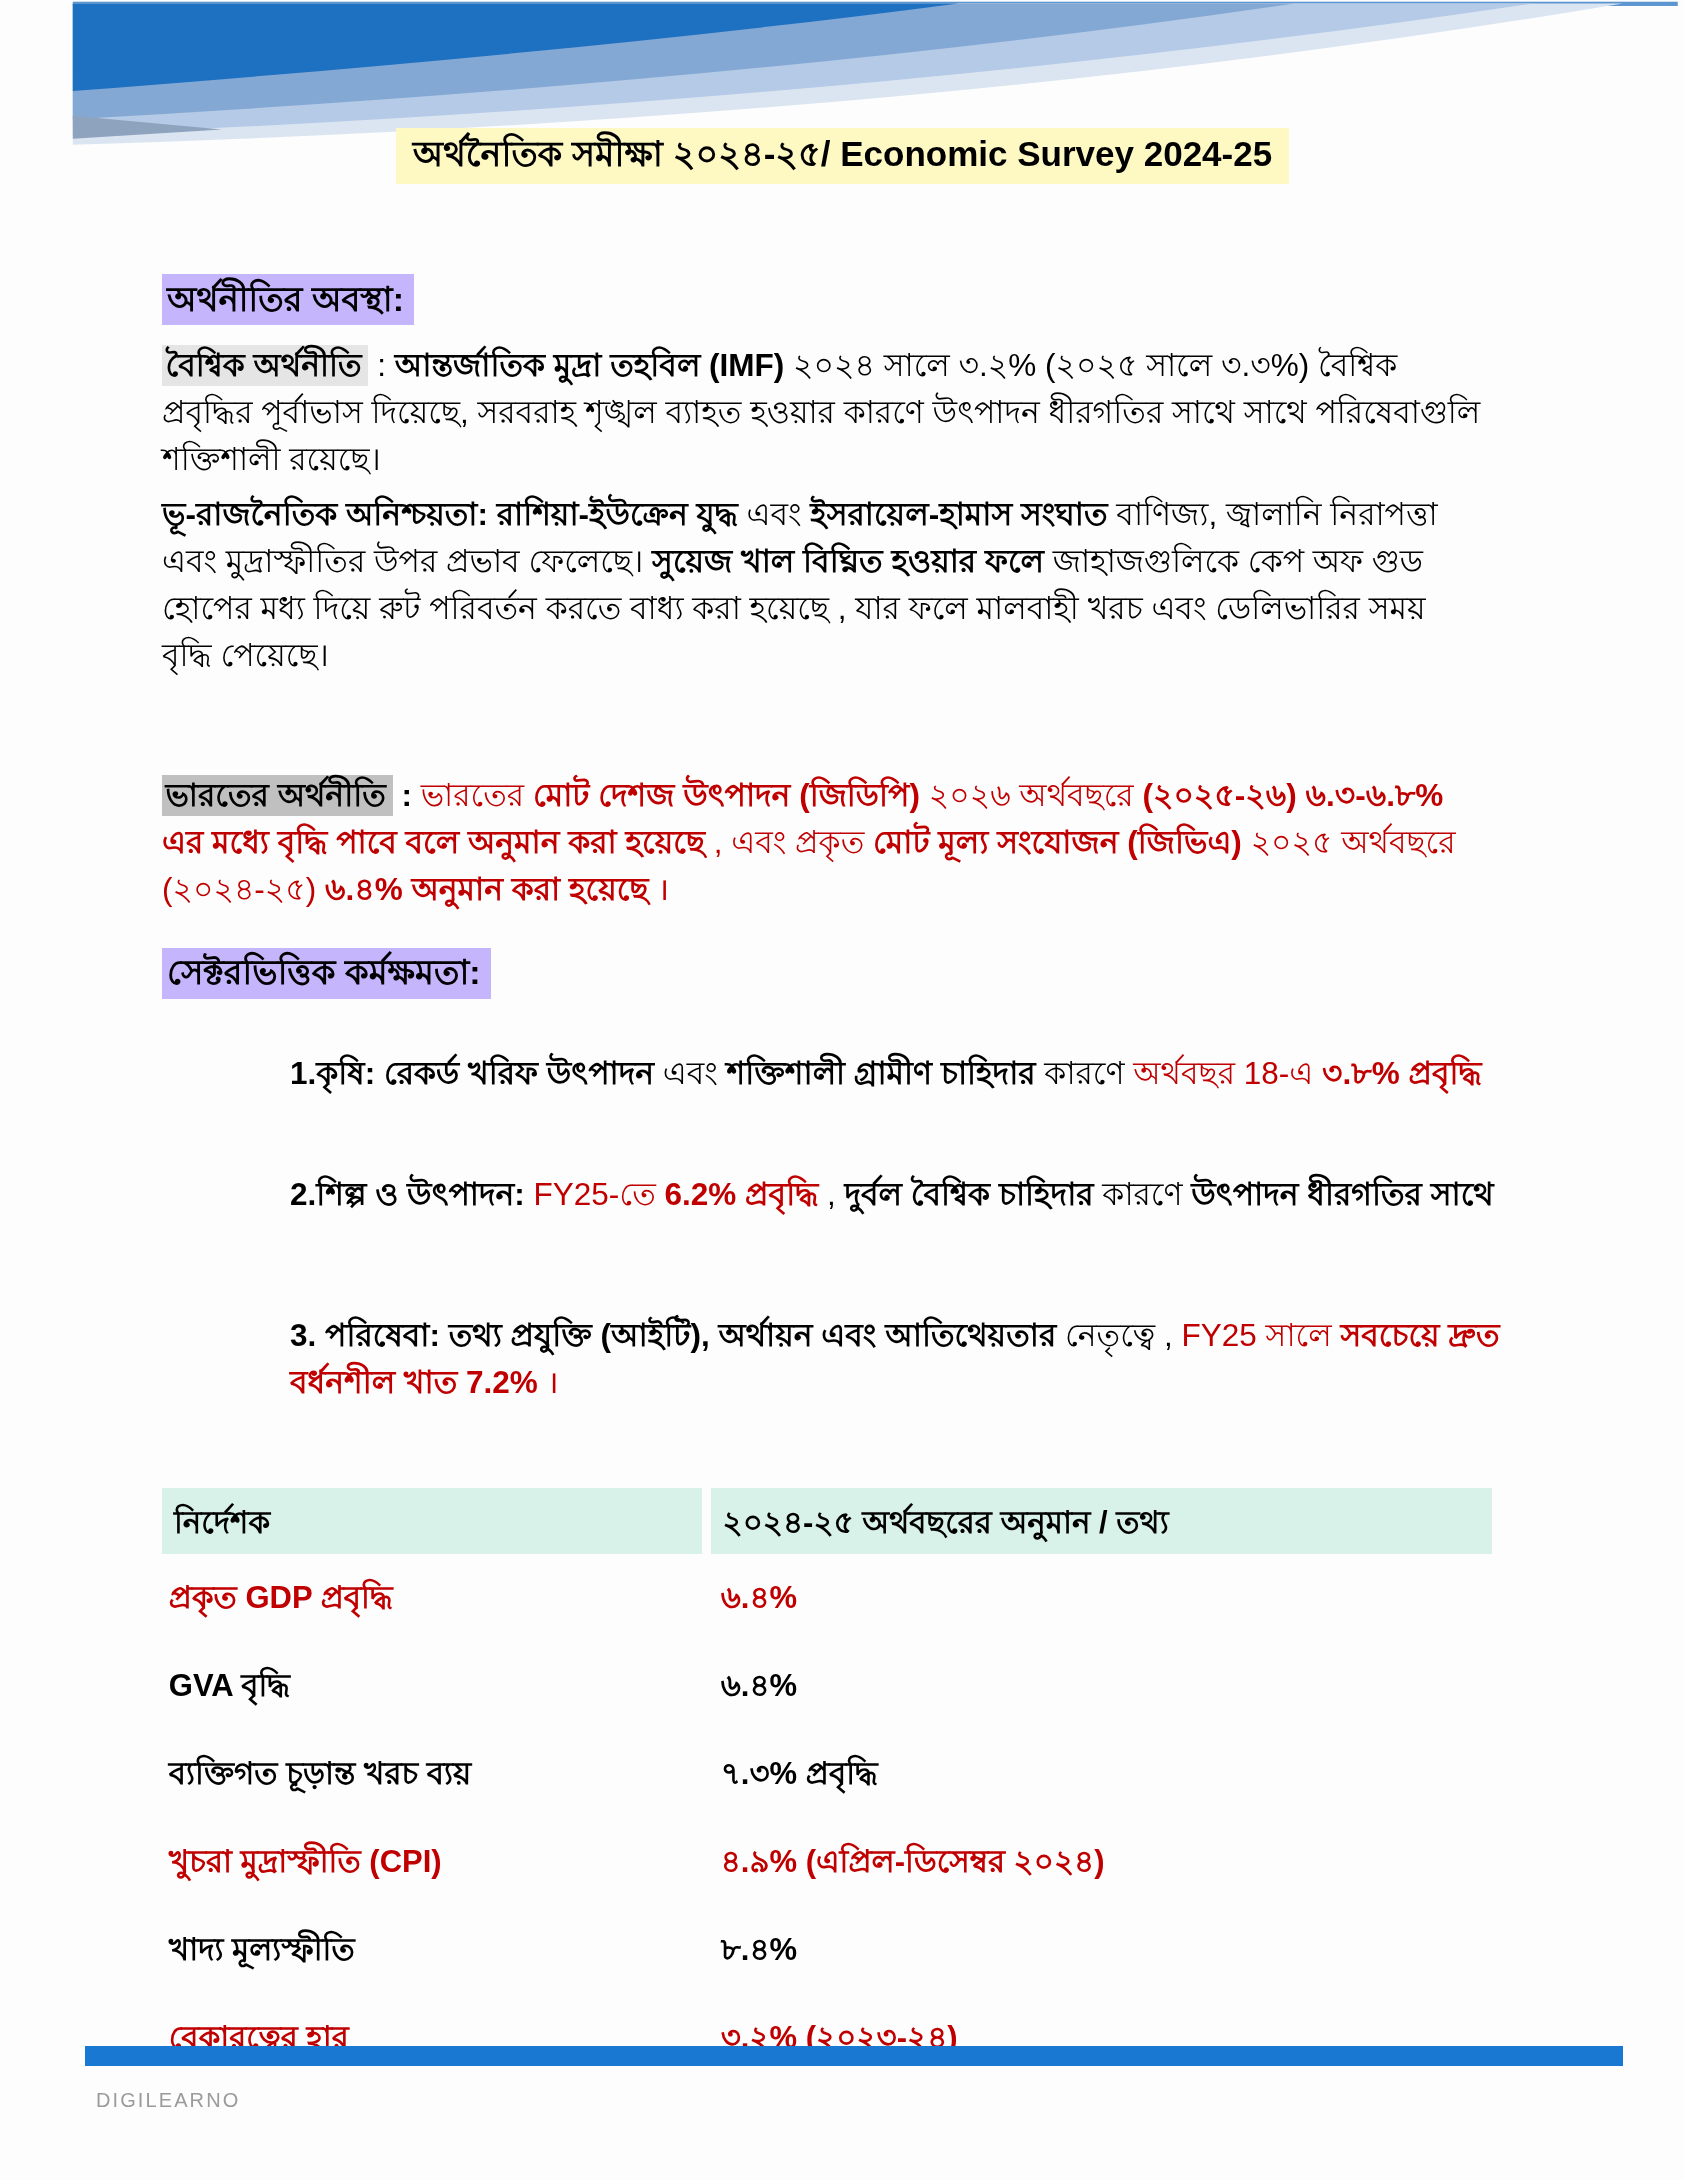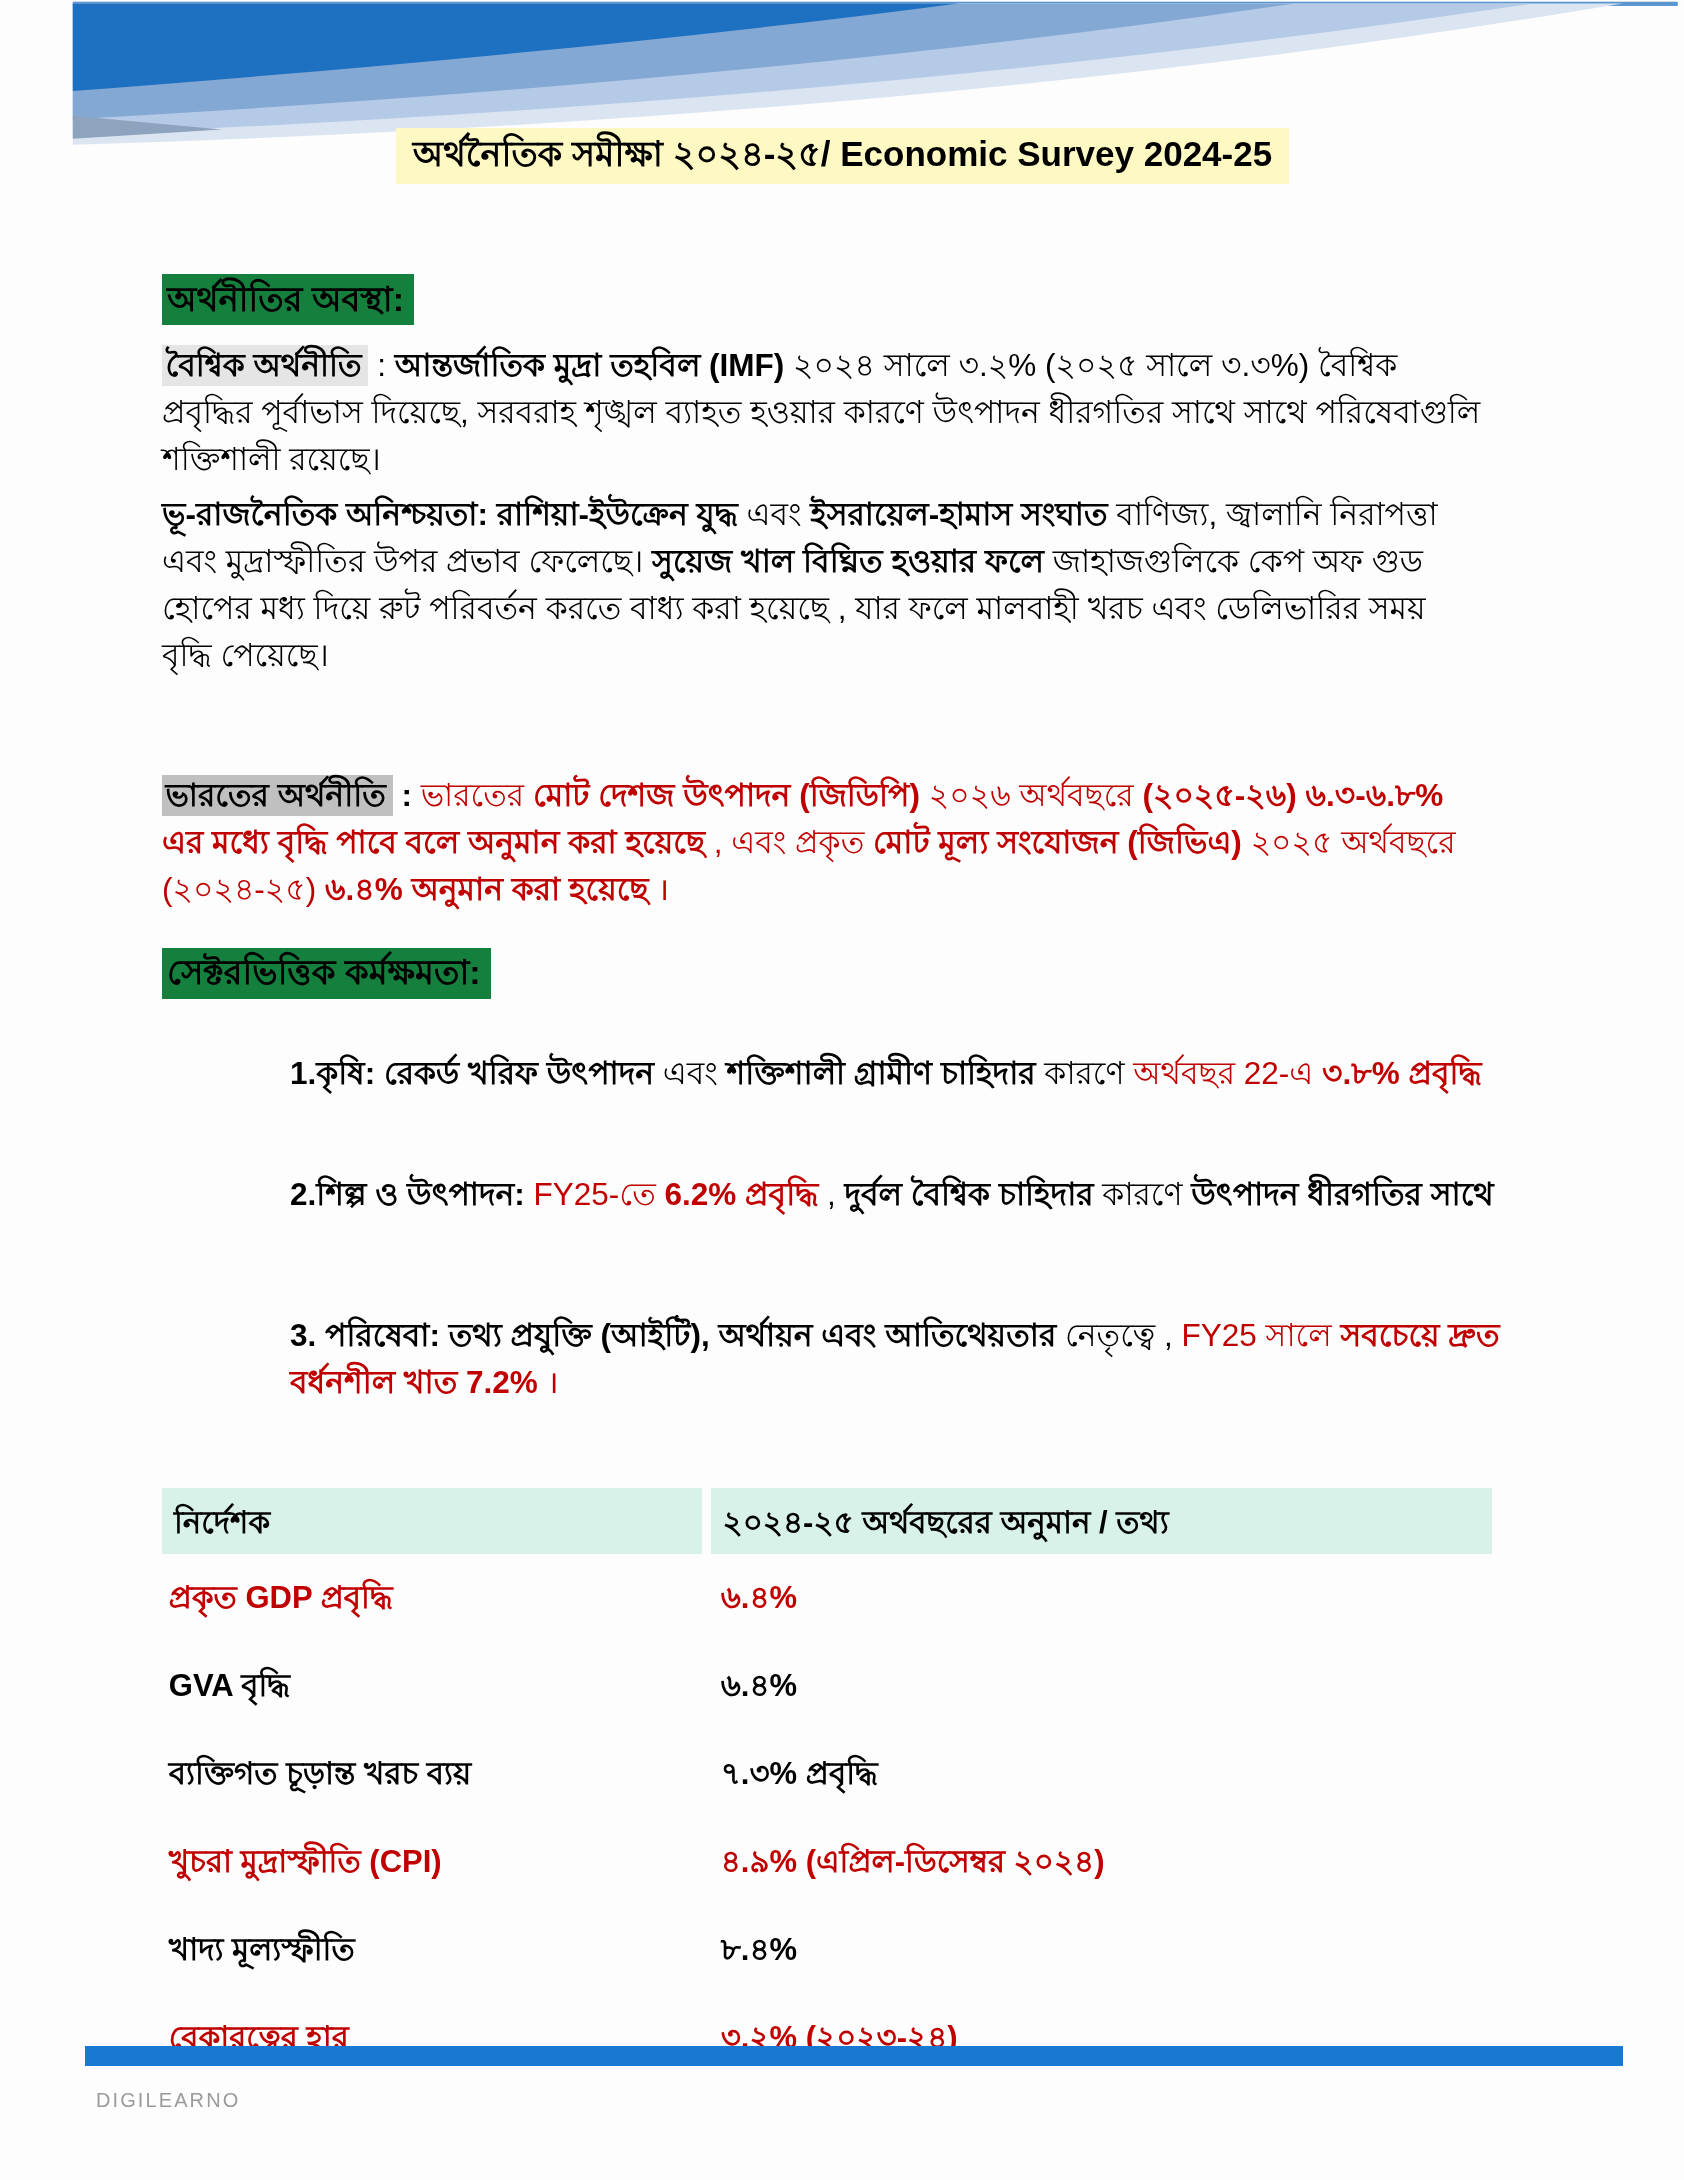--- a/index.html
+++ b/index.html
@@ -11,21 +11,21 @@
   .banner{position:absolute;top:0;left:0;width:1685px;height:149px;}
   
   .title-wrap{position:absolute;top:128px;left:0;width:100%;text-align:center;}
   .title-box{
     display:inline-block;background:#fef9c3;padding:5.1px 17px 8.5px 17px;
     font-size:35px;font-weight:bold;line-height:1.2;
   }
   
   .content{position:absolute;top:274px;left:162px;width:1320px;font-size:31.5px;line-height:47px;}
   .sec-head{
-    display:inline-block;background:#15803d;font-weight:bold;font-size:34px;
+    display:inline-block;background:#c4b5fd;font-weight:bold;font-size:34px;
     line-height:1.3;padding:2.6px 10.2px 4.3px 5.1px;
   }
   .para{margin:0;}
   .p-global{margin-top:17px;}
   .p-geo{margin-top:7.7px;}
   .p-india{margin-top:93px;}
   .h2-wrap{margin-top:35px;}
   .item{margin-left:128px;width:1218px;}
   .item-1{margin-top:51px;}
   .item-2{margin-top:74px;}
@@ -79,21 +79,21 @@
   <p class="para p-global"><span class="seg-hlb">বৈশ্বিক অর্থনীতি</span><span> : </span><span class="seg-b">আন্তর্জাতিক মুদ্রা তহবিল (IMF)</span><span> ২০২৪ সালে ৩.২% (২০২৫ সালে ৩.৩%) বৈশ্বিক প্রবৃদ্ধির পূর্বাভাস দিয়েছে, সরবরাহ শৃঙ্খল ব্যাহত হওয়ার কারণে উৎপাদন ধীরগতির সাথে সাথে পরিষেবাগুলি শক্তিশালী রয়েছে।</span></p>
 
   <p class="para p-geo"><span class="seg-b">ভূ-রাজনৈতিক অনিশ্চয়তা: রাশিয়া-ইউক্রেন যুদ্ধ</span><span> এবং </span><span class="seg-b">ইসরায়েল-হামাস সংঘাত</span><span> বাণিজ্য, জ্বালানি নিরাপত্তা এবং মুদ্রাস্ফীতির উপর প্রভাব ফেলেছে। </span><span class="seg-b">সুয়েজ খাল বিঘ্নিত হওয়ার ফলে</span><span> জাহাজগুলিকে কেপ অফ গুড হোপের মধ্য দিয়ে রুট পরিবর্তন করতে বাধ্য করা হয়েছে , যার ফলে মালবাহী খরচ এবং ডেলিভারির সময় বৃদ্ধি পেয়েছে।</span></p>
 
   <p class="para p-india"><span class="seg-hlg">ভারতের অর্থনীতি</span><span class="seg-b"> : </span><span class="seg-r">ভারতের </span><span class="seg-rb">মোট দেশজ উৎপাদন (জিডিপি)</span><span class="seg-r"> ২০২৬ অর্থবছরে </span><span class="seg-rb">(২০২৫-২৬) ৬.৩-৬.৮% এর মধ্যে বৃদ্ধি পাবে বলে অনুমান করা হয়েছে</span><span class="seg-r"> , এবং প্রকৃত </span><span class="seg-rb">মোট মূল্য সংযোজন (জিভিএ)</span><span class="seg-r"> ২০২৫ অর্থবছরে (২০২৪-২৫) </span><span class="seg-rb">৬.৪% অনুমান করা হয়েছে</span><span class="seg-r"> ।</span></p>
 
   <div class="h2-wrap">
     <span class="sec-head">সেক্টরভিত্তিক কর্মক্ষমতা:</span>
   </div>
 
-  <div class="item item-1"><span class="seg-b">1.কৃষি: রেকর্ড খরিফ উৎপাদন</span><span> এবং </span><span class="seg-b">শক্তিশালী গ্রামীণ চাহিদার</span><span> কারণে </span><span class="seg-r">অর্থবছর 22-এ </span><span class="seg-rb">৩.৮% প্রবৃদ্ধি</span></div>
+  <div class="item item-1"><span class="seg-b">1.কৃষি: রেকর্ড খরিফ উৎপাদন</span><span> এবং </span><span class="seg-b">শক্তিশালী গ্রামীণ চাহিদার</span><span> কারণে </span><span class="seg-r">অর্থবছর 18-এ </span><span class="seg-rb">৩.৮% প্রবৃদ্ধি</span></div>
   <div class="item item-2"><span class="seg-b">2.শিল্প ও উৎপাদন: </span><span class="seg-r">FY25-তে </span><span class="seg-rb">6.2% </span><span class="seg-rb">প্রবৃদ্ধি</span><span> , </span><span class="seg-b">দুর্বল বৈশ্বিক চাহিদার</span><span> কারণে </span><span class="seg-b">উৎপাদন ধীরগতির সাথে</span></div>
   <div class="item item-3"><span class="seg-b">3. পরিষেবা: তথ্য প্রযুক্তি (আইটি), অর্থায়ন এবং আতিথেয়তার</span><span> নেতৃত্বে , </span><span class="seg-r">FY25 সালে </span><span class="seg-rb">সবচেয়ে দ্রুত বর্ধনশীল খাত </span><span class="seg-rb">7.2%</span><span class="seg-r"> ।</span></div>
 
   <div class="itable">
     <div class="thead">
       <div class="cell">নির্দেশক</div>
       <div class="cell">২০২৪-২৫ অর্থবছরের অনুমান / তথ্য</div>
     </div>
     <div class="tbody">
   <div class="trow red">

